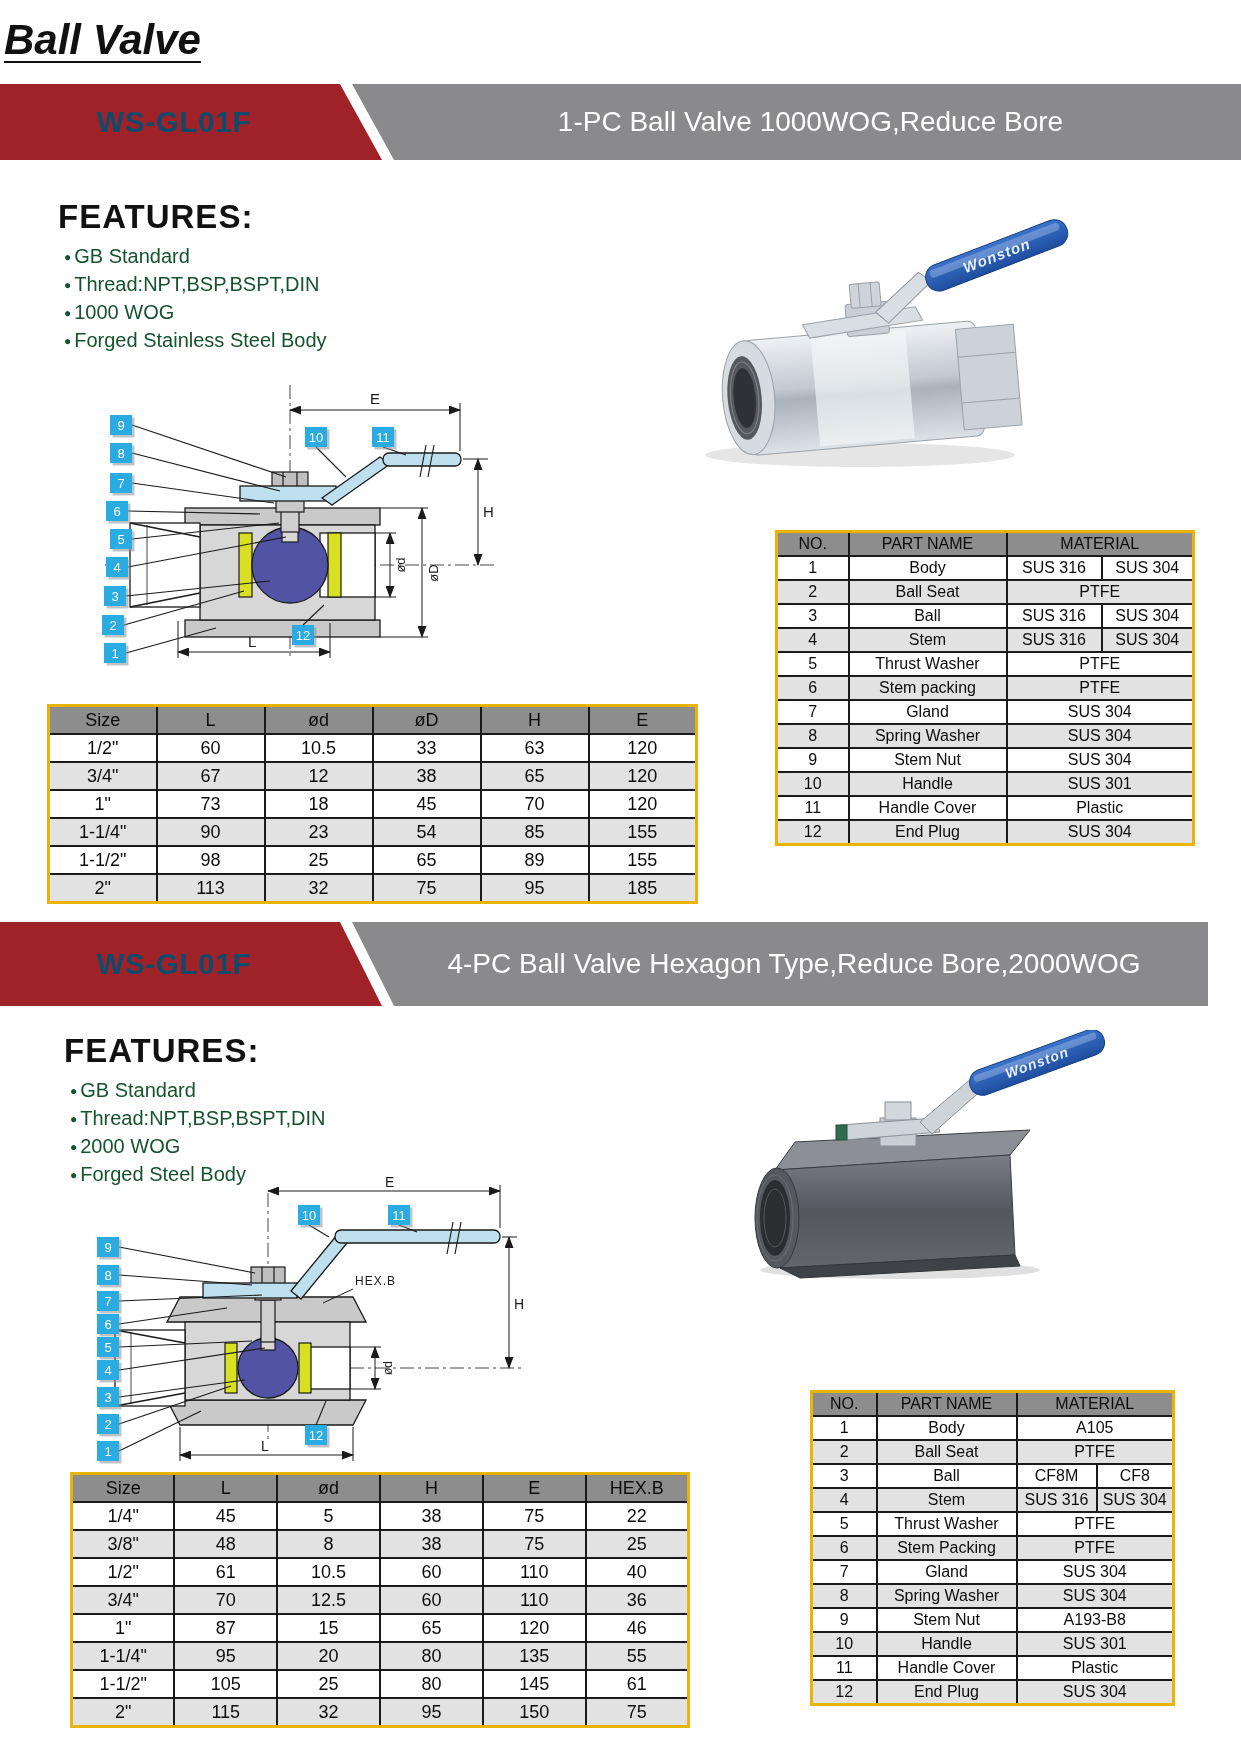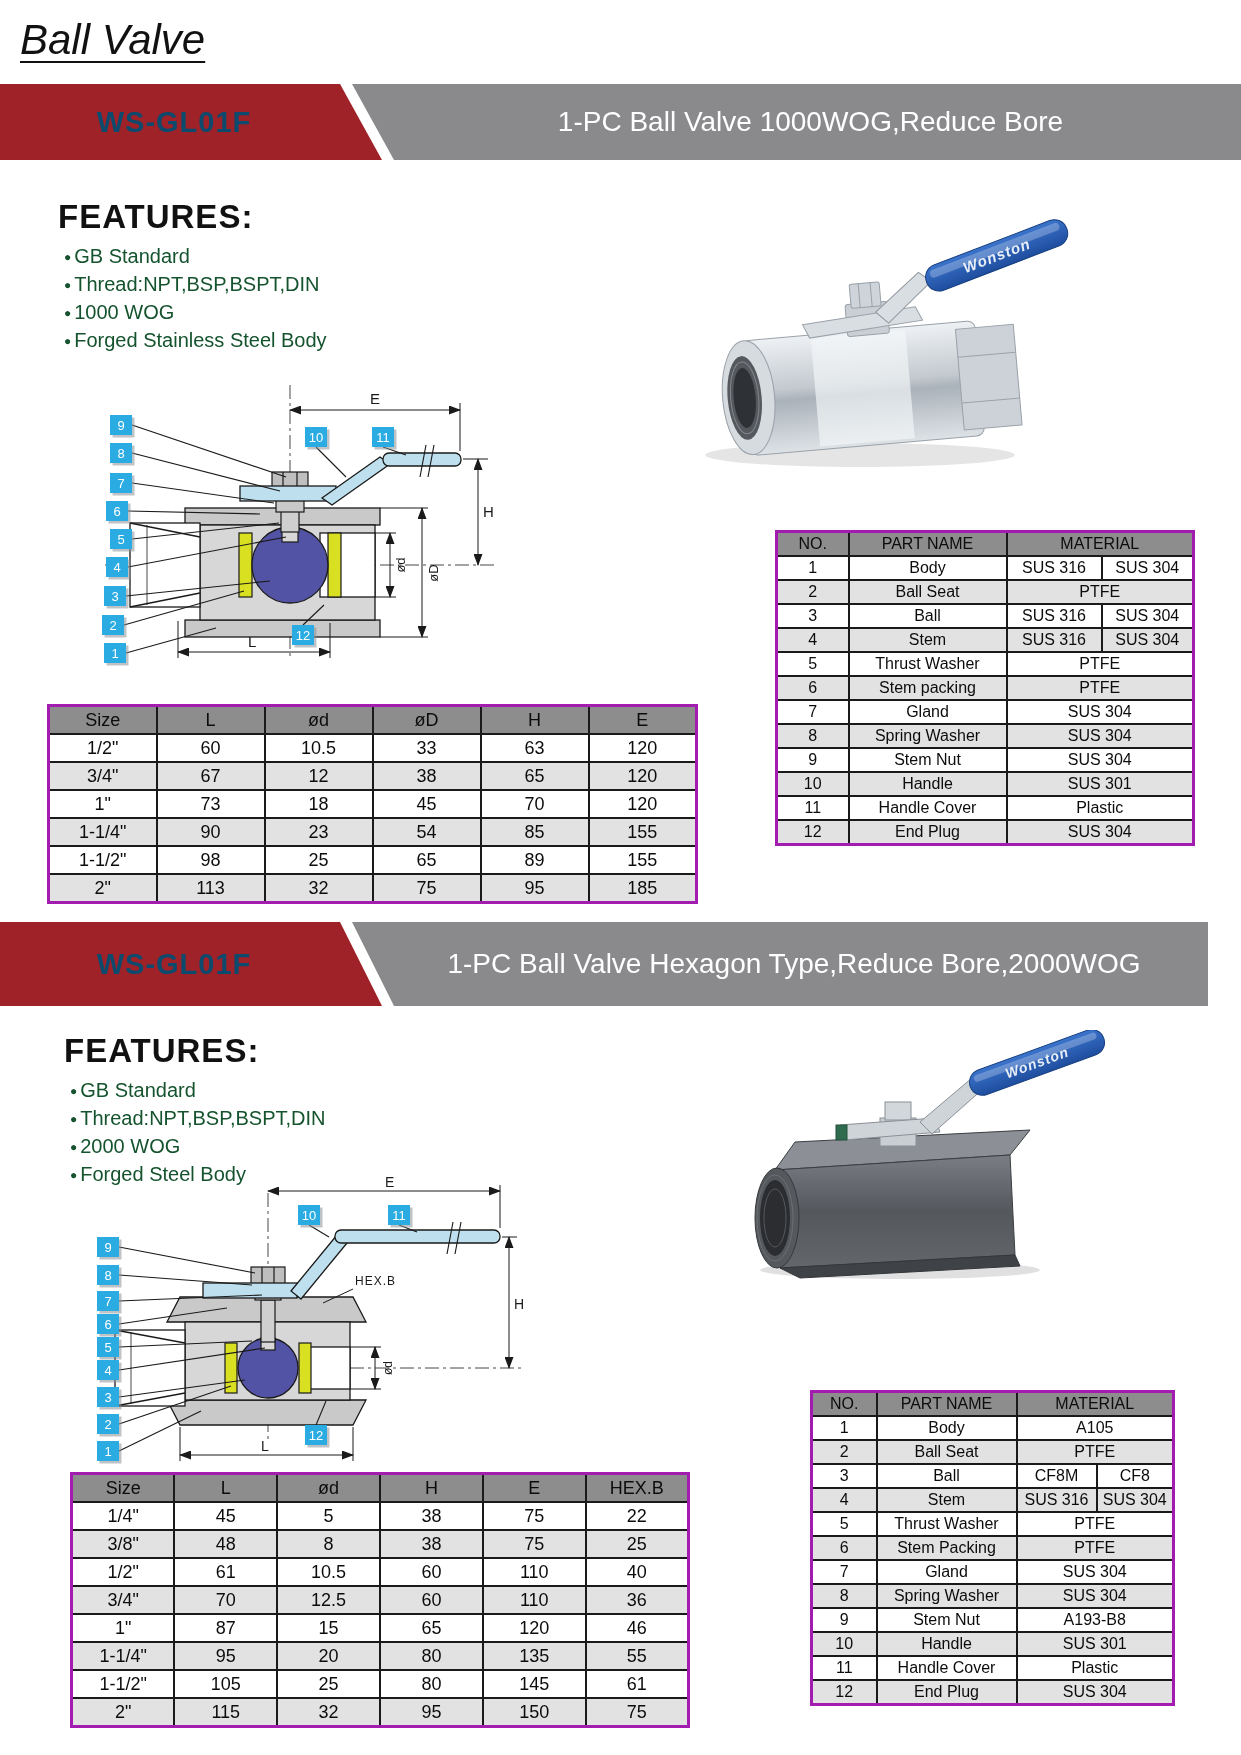--- a/index.html
+++ b/index.html
@@ -1,20 +1,20 @@
 <!DOCTYPE html>
 <html><head>
 <meta charset="utf-8">
 <style>
   html,body { margin:0; padding:0; background:#ffffff; }
   .page { position:relative; width:1241px; height:1755px; background:#fff;
           font-family:"Liberation Sans", sans-serif; color:#111; overflow:hidden; }
 
-  .page-title { position:absolute; left:20px; top:16px; margin:0;
-                font-size:42px; font-style:italic; font-weight:400;
+  .page-title { position:absolute; left:4px; top:16px; margin:0;
+                font-size:42px; font-style:italic; font-weight:700;
                 text-decoration:underline; text-decoration-thickness:2px; text-underline-offset:7px; }
 
   .banner { position:absolute; left:0; width:100%; }
   .banner .gray { position:absolute; top:0; bottom:0; left:352px; right:0; background:#8a8a8d;
                   clip-path:polygon(0 0,100% 0,100% 100%,42px 100%); }
   .banner.b2 .gray { right:33px; }
   .banner .red  { position:absolute; top:0; bottom:0; left:0; width:382px; background:#9e2228;
                   clip-path:polygon(0 0,340px 0,382px 100%,0 100%); }
   .banner .model { position:absolute; left:0; top:0; width:348px; height:100%;
                    display:flex; align-items:center; justify-content:center;
@@ -24,21 +24,21 @@
                     color:#fff; font-size:28px; font-weight:500; }
   .banner.b2 .ptitle { right:43px; }
 
   .features { position:absolute; }
   .features h2 { margin:0 0 7px 0; font-size:33px; font-weight:700; letter-spacing:1px; }
   .features ul { list-style:none; margin:0; padding:0 0 0 6px; }
   .features li { font-size:20px; line-height:27px; color:#14532d; }
   .features li::before { content:"\25CF"; font-size:12px; vertical-align:2px; margin-right:3px; }
 
   table { position:absolute; border-collapse:collapse; table-layout:fixed; background:#fff; }
-  .parts, .dims { border:3px solid #a21caf; }
+  .parts, .dims { border:3px solid #eab308; }
   th, td { border:2px solid #1a1a1a; text-align:center; vertical-align:middle;
            padding:0; font-weight:400; color:#0c0c0c; white-space:nowrap; overflow:hidden; }
   thead th { background:#8d8d8d; }
   tbody tr:nth-child(even) td { background:#e2e2e2; }
   .parts th, .parts td { font-size:16px; height:22px; }
   .dims  th, .dims  td { font-size:18px; height:26px; }
 
   svg.abs { position:absolute; }
   .dimtext { fill:#1a1a1a; font-family:"Liberation Sans",sans-serif; }
   .callout-num { fill:#fff; font-family:"Liberation Sans",sans-serif; font-size:13px; }
@@ -382,21 +382,21 @@
           <td>95</td>
           <td>185</td>
         </tr>
       </tbody>
   </table>
 
   <div class="banner b2" style="top:922px;height:84px;">
     <div class="gray"></div>
     <div class="red"></div>
     <span class="model">WS-GL01F</span>
-    <span class="ptitle">1-PC Ball Valve Hexagon Type,Reduce Bore,2000WOG</span>
+    <span class="ptitle">4-PC Ball Valve Hexagon Type,Reduce Bore,2000WOG</span>
   </div>
 
   <div class="features" style="left:64px;top:1032px;">
     <h2>FEATURES:</h2>
     <ul>
       <li>GB Standard</li>
       <li>Thread:NPT,BSP,BSPT,DIN</li>
       <li>2000 WOG</li>
       <li>Forged Steel Body</li>
     </ul>

